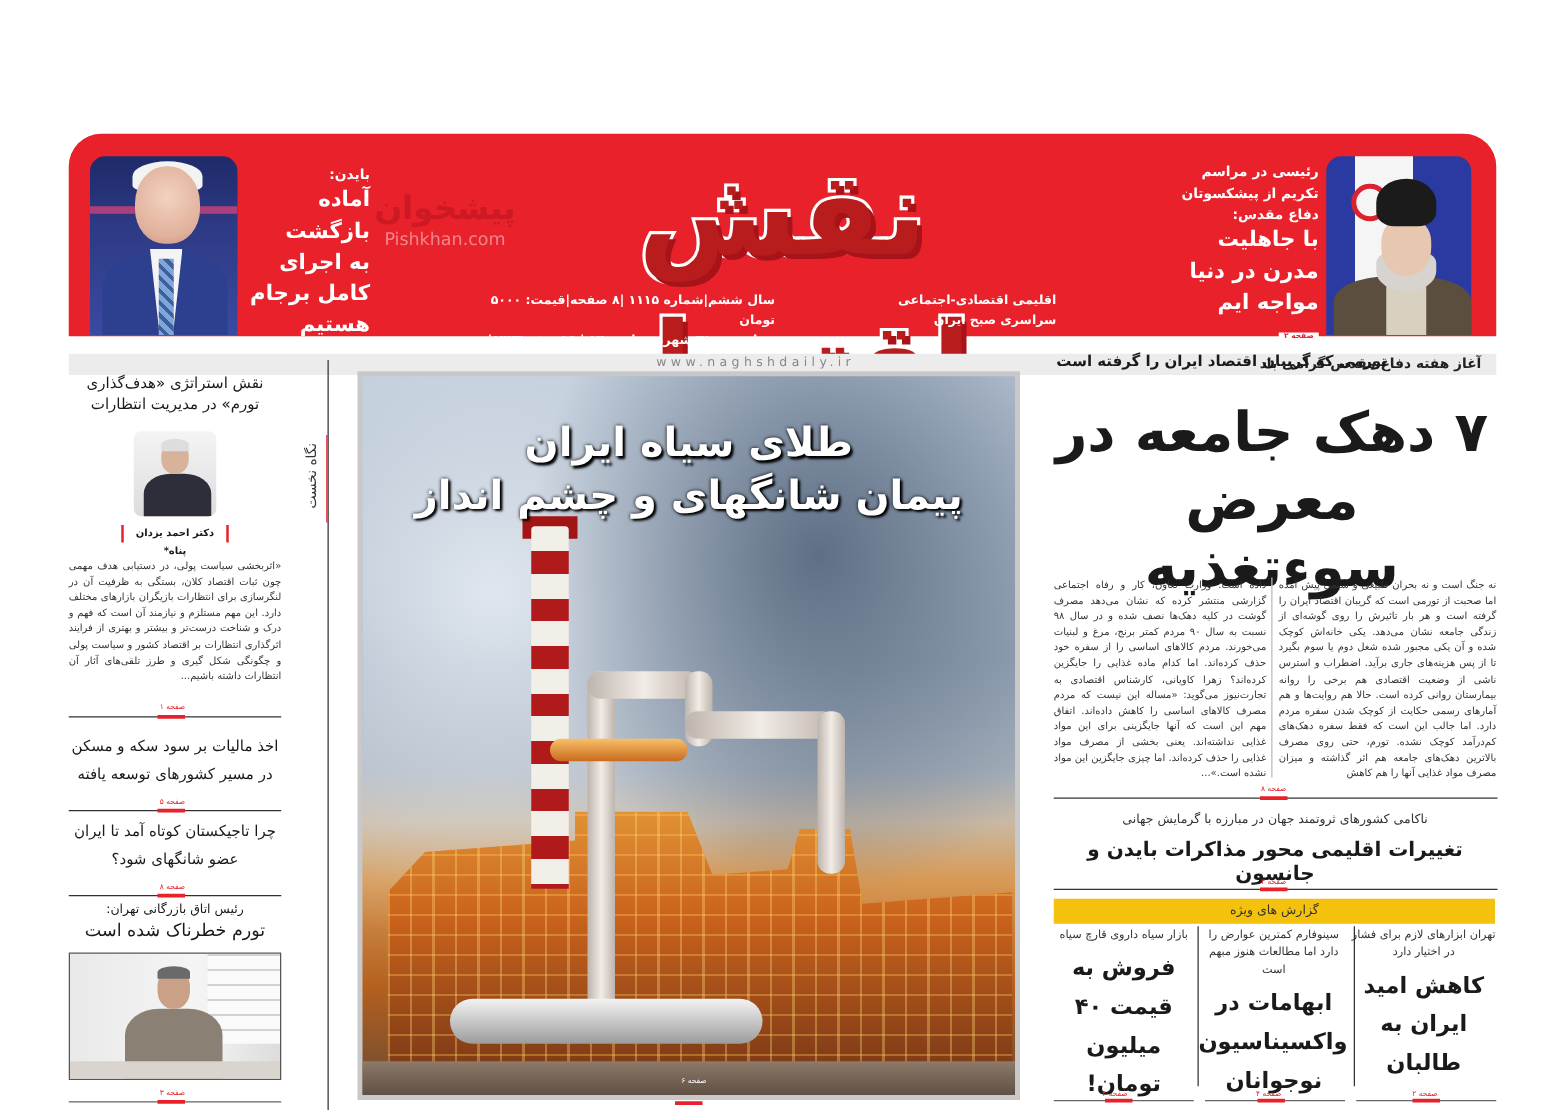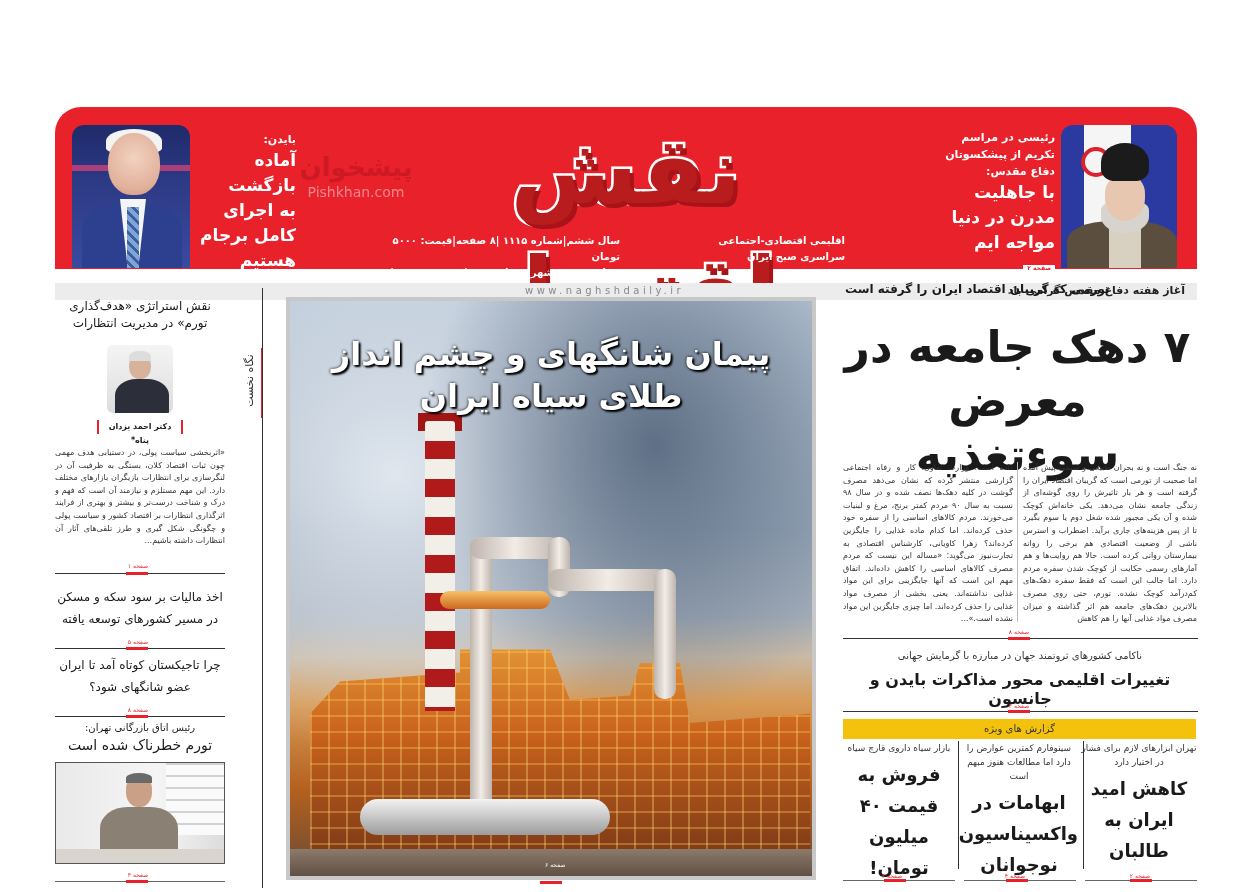--- a/index.html
+++ b/index.html
@@ -205,22 +205,22 @@
     <div class="stack"></div>
     <div class="pipe" style="left:180px; top:236px; width:22px; height:280px;"></div>
     <div class="pipe" style="left:180px; top:236px; width:90px; height:22px;"></div>
     <div class="pipe" style="left:258px; top:236px; width:22px; height:60px;"></div>
     <div class="pipe" style="left:258px; top:268px; width:120px; height:22px;"></div>
     <div class="pipe" style="left:364px; top:268px; width:22px; height:130px;"></div>
     <div class="pipe" style="left:150px; top:290px; width:110px; height:18px; background:linear-gradient(180deg,#f8c068,#c96b1e);"></div>
     <div class="tank"></div>
     <div class="ground"></div>
     <div class="title">
+      <div>طلای سیاه ایران</div>
       <div>پیمان شانگهای و چشم انداز</div>
-      <div>طلای سیاه ایران</div>
     </div>
     <div class="pg">صفحه ۶</div>
   </div>
 </div>
 <div class="page-tab" style="left:540px; top:881px;"></div>
 
 <div class="nagah">
   <span>نگاه نخست</span>
 </div>
 

